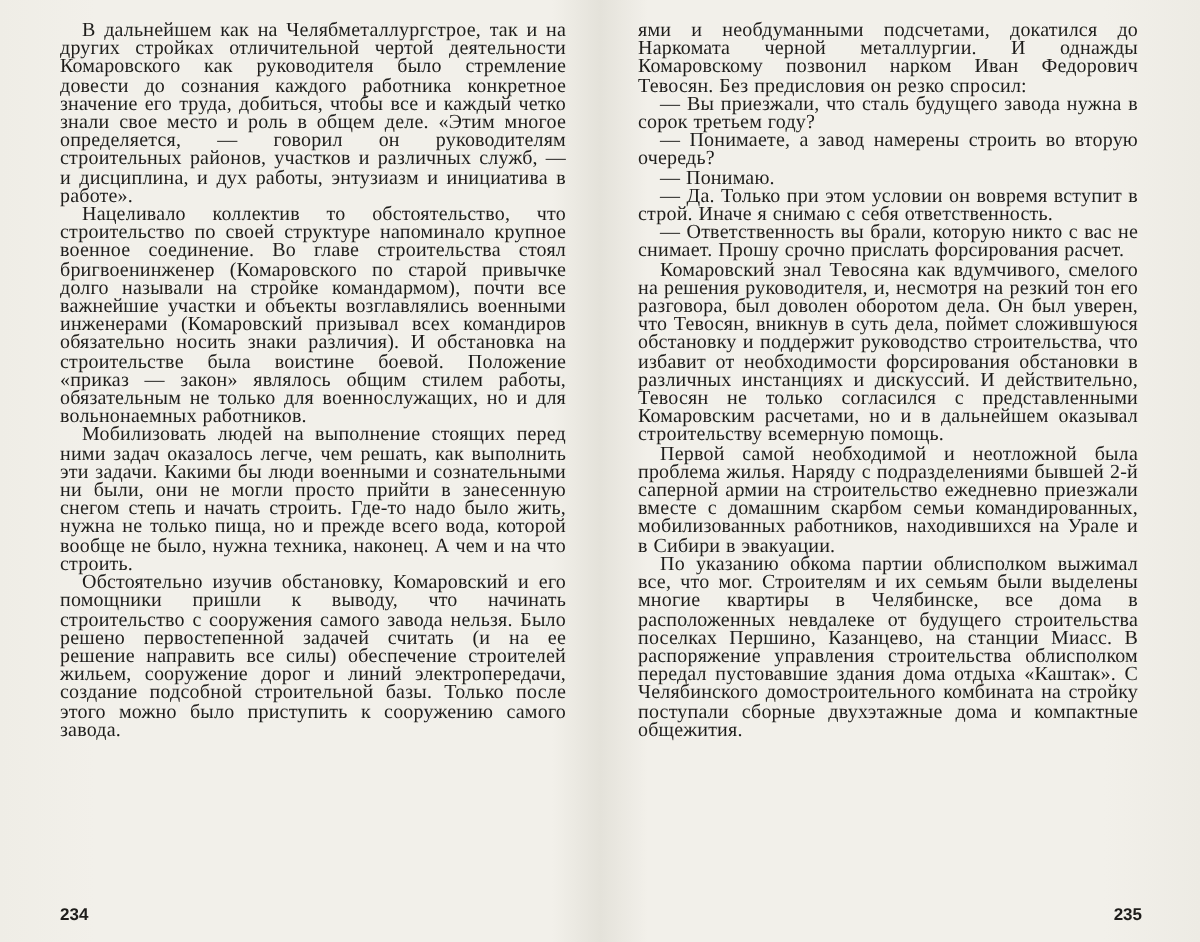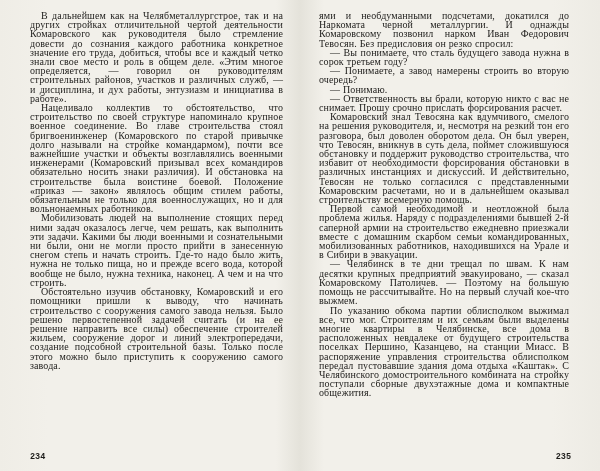--- a/index.html
+++ b/index.html
@@ -38,21 +38,21 @@
     text-align: justify;
     color: #1e1d1b;
     letter-spacing: 0.1px;
     word-spacing: 0.3px;
   }
   .text-column p.indent { text-indent: 11px; }
 
   .page-number {
     position: absolute;
     bottom: 9px;
-    font-family: Liberation Mono, monospace;
+    font-family: Liberation Sans, sans-serif;
     font-size: 8.5px;
     font-weight: bold;
     color: #1e1d1b;
   }
   .page.left  .page-number { left: 30px; }
   .page.right .page-number { right: 29px; }
 </style>
 </head>
 <body>
 
@@ -64,25 +64,25 @@
       <p class="indent">Нацеливало коллектив то обстоятельство, что строительство по своей структуре напоминало крупное военное соединение. Во главе строительства стоял бригвоенинженер (Комаровского по старой привычке долго называли на стройке командармом), почти все важнейшие участки и объекты возглавлялись военными инженерами (Комаровский призывал всех командиров обязательно носить знаки различия). И обстановка на строительстве была воистине боевой. Положение «приказ — закон» являлось общим стилем работы, обязательным не только для военнослужащих, но и для вольнонаемных работников.</p>
       <p class="indent">Мобилизовать людей на выполнение стоящих перед ними задач оказалось легче, чем решать, как выполнить эти задачи. Какими бы люди военными и сознательными ни были, они не могли просто прийти в занесенную снегом степь и начать строить. Где-то надо было жить, нужна не только пища, но и прежде всего вода, которой вообще не было, нужна техника, наконец. А чем и на что строить.</p>
       <p class="indent">Обстоятельно изучив обстановку, Комаровский и его помощники пришли к выводу, что начинать строительство с сооружения самого завода нельзя. Было решено первостепенной задачей считать (и на ее решение направить все силы) обеспечение строителей жильем, сооружение дорог и линий электропередачи, создание подсобной строительной базы. Только после этого можно было приступить к сооружению самого завода.</p>
     </div>
     <div class="page-number">234</div>
   </div>
 
   <div class="page right">
     <div class="text-column">
       <p>ями и необдуманными подсчетами, докатился до Наркомата черной металлургии. И однажды Комаровскому позвонил нарком Иван Федорович Тевосян. Без предисловия он резко спросил:</p>
-      <p class="indent">— Вы понимаете, что сталь будущего завода нужна в сорок третьем году?</p>
+      <p class="indent">— Вы приезжали, что сталь будущего завода нужна в сорок третьем году?</p>
       <p class="indent">— Понимаете, а завод намерены строить во вторую очередь?</p>
       <p class="indent">— Понимаю.</p>
+      <p class="indent">— Да. Только при этом условии он вовремя вступит в строй. Иначе я снимаю с себя ответственность.</p>
       <p class="indent">— Ответственность вы брали, которую никто с вас не снимает. Прошу срочно прислать форсирования расчет.</p>
       <p class="indent">Комаровский знал Тевосяна как вдумчивого, смелого на решения руководителя, и, несмотря на резкий тон его разговора, был доволен оборотом дела. Он был уверен, что Тевосян, вникнув в суть дела, поймет сложившуюся обстановку и поддержит руководство строительства, что избавит от необходимости форсирования обстановки в различных инстанциях и дискуссий. И действительно, Тевосян не только согласился с представленными Комаровским расчетами, но и в дальнейшем оказывал строительству всемерную помощь.</p>
       <p class="indent">Первой самой необходимой и неотложной была проблема жилья. Наряду с подразделениями бывшей 2-й саперной армии на строительство ежедневно приезжали вместе с домашним скарбом семьи командированных, мобилизованных работников, находившихся на Урале и в Сибири в эвакуации.</p>
-      <p class="indent">— Челябинск в те дни трещал по швам. К нам десятки крупных предприятий эвакуировано, — сказал Комаровскому Патоличев. — Поэтому на большую помощь не рассчитывайте. Но на первый случай кое-что выжмем.</p>
       <p class="indent">По указанию обкома партии облисполком выжимал все, что мог. Строителям и их семьям были выделены многие квартиры в Челябинске, все дома в расположенных невдалеке от будущего строительства поселках Першино, Казанцево, на станции Миасс. В распоряжение управления строительства облисполком передал пустовавшие здания дома отдыха «Каштак». С Челябинского домостроительного комбината на стройку поступали сборные двухэтажные дома и компактные общежития.</p>
     </div>
     <div class="page-number">235</div>
   </div>
 
 </div>
 
 </body></html>

